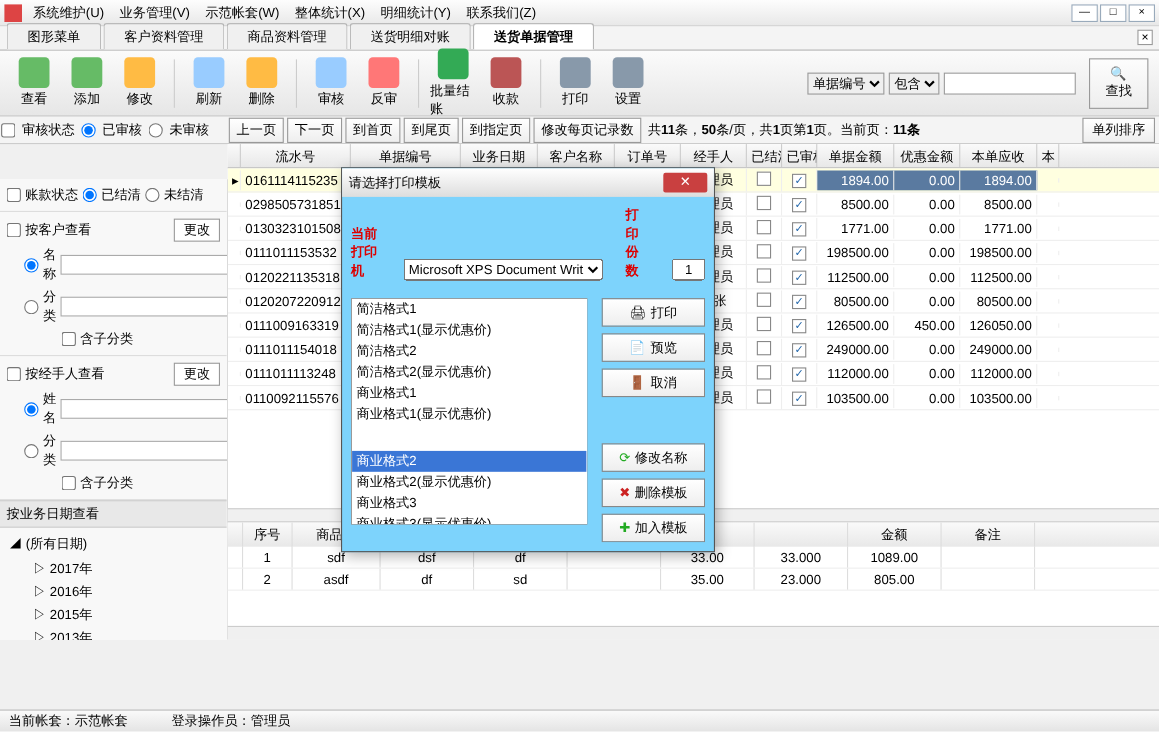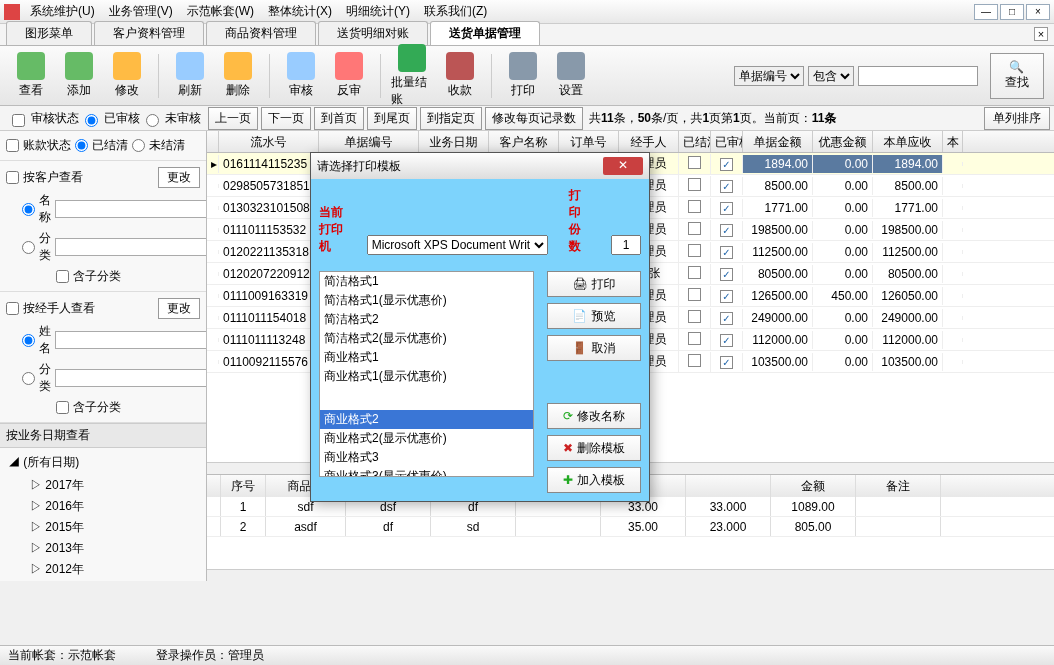--- a/index.html
+++ b/index.html
@@ -16,27 +16,27 @@
 .tbclose { position:absolute; right:6px; top:3px; font-size:11px; width:14px; height:14px; border:1px solid #999; text-align:center; line-height:12px; background:#fff;}
 .toolbar { height: 60px; background: linear-gradient(#fbfbfb,#e6e6e6); border-bottom: 1px solid #bbb; display: flex; align-items: center; padding: 0 10px; gap: 6px;}
 .tbtn { display:flex; flex-direction:column; align-items:center; width:42px; cursor:default;}
 .tbtn .ic { width:28px; height:28px; border-radius:4px; margin-bottom:2px; position:relative;}
 .tbtn .lbl { font-size:12px;}
 .sep { width:1px; height:44px; background:#ccc; margin:0 4px;}
 .searchbox { display:flex; align-items:center; gap:4px; margin-left:auto;}
 .searchbox select, .searchbox input { height:20px; font-size:12px; border:1px solid #999;}
 .searchbtn { width:54px; height:46px; border:1px solid #999; background:linear-gradient(#fdfdfd,#eee); display:flex; flex-direction:column; align-items:center; justify-content:center; margin-left:8px;}
 .subtool { height:25px; background:#f4f4f4; display:flex; align-items:center; border-bottom:1px solid #ccc; font-size:12px;}
-.subtool .left { width:205px; display:flex; align-items:flex-end; gap:6px; padding-left:12px;}
+.subtool .left { width:205px; display:flex; align-items:center; gap:6px; padding-left:1px;}
 .subtool .btns { display:flex; gap:3px; padding-left:3px;}
 .navbtn { border:1px solid #999; background:linear-gradient(#fff,#eee); padding:2px 6px; font-size:12px;}
 .stat { margin-left:6px;}
 .sortbtn { margin-left:auto; margin-right:4px; border:1px solid #999; background:linear-gradient(#fff,#eee); padding:2px 8px;}
 .mainrow { display:flex; height:450px; }
-.sidebar { width:207px; border-right:1px solid #bbb; background:#f8f8f8; overflow:auto; font-size:12px;}
+.sidebar { width:207px; border-right:1px solid #bbb; background:#f8f8f8; overflow:auto; font-size:12px;margin-top:32px;}
 .panel { border-bottom:1px solid #ddd; padding:4px 6px;}
 .panel .hdr { display:flex; align-items:center; gap:4px; padding:2px 0;}
 .panel .row { display:flex; align-items:center; gap:4px; padding:2px 0 2px 16px;}
 .panel input[type=text]{ flex:1; height:18px; border:1px solid #aaa; font-size:12px;}
 .modbtn { border:1px solid #999; padding:1px 8px; background:#fff; font-size:12px;}
 .datehead { background:#e8e8e8; padding:3px 6px; border-bottom:1px solid #ccc; border-top:1px solid #ccc;}
 .tree { padding:4px 6px;}
 .tree div { padding:2px 0 2px 12px;}
 .gridwrap { flex:1; display:flex; flex-direction:column; background:#fff;}
 .ghead { display:flex; background:linear-gradient(#fafafa,#e8e8e8); border-bottom:1px solid #bbb; height:22px;}

